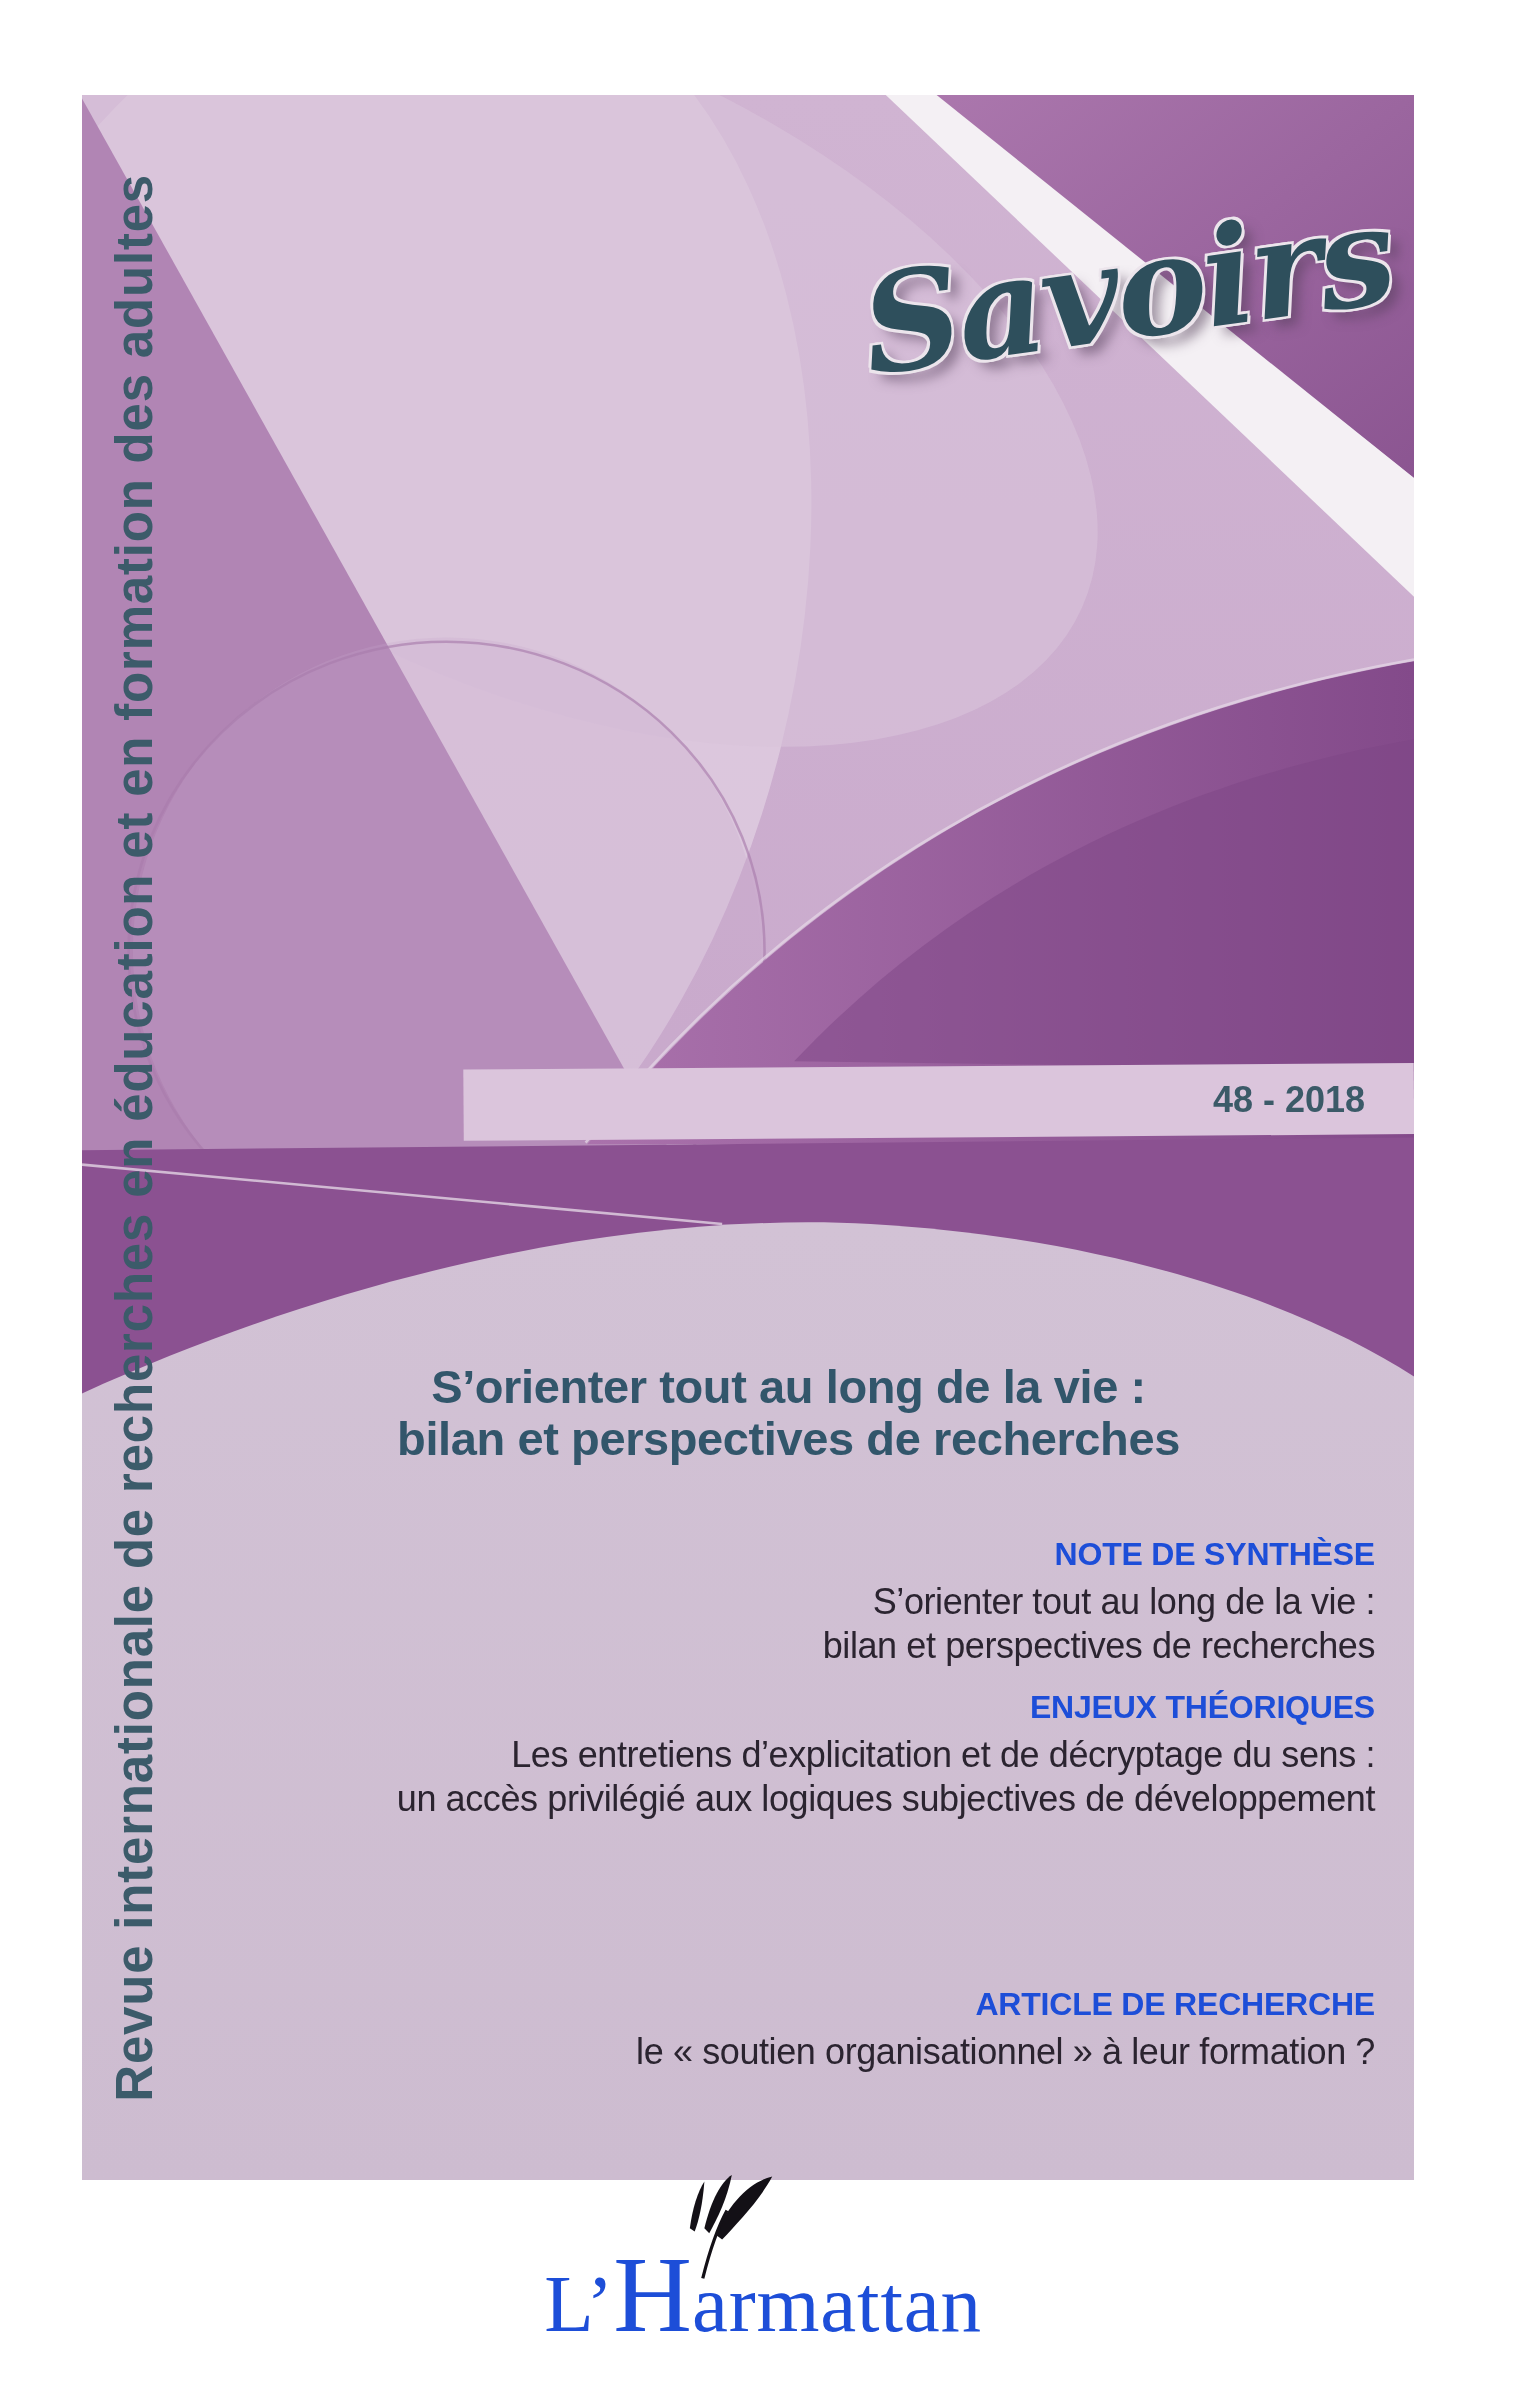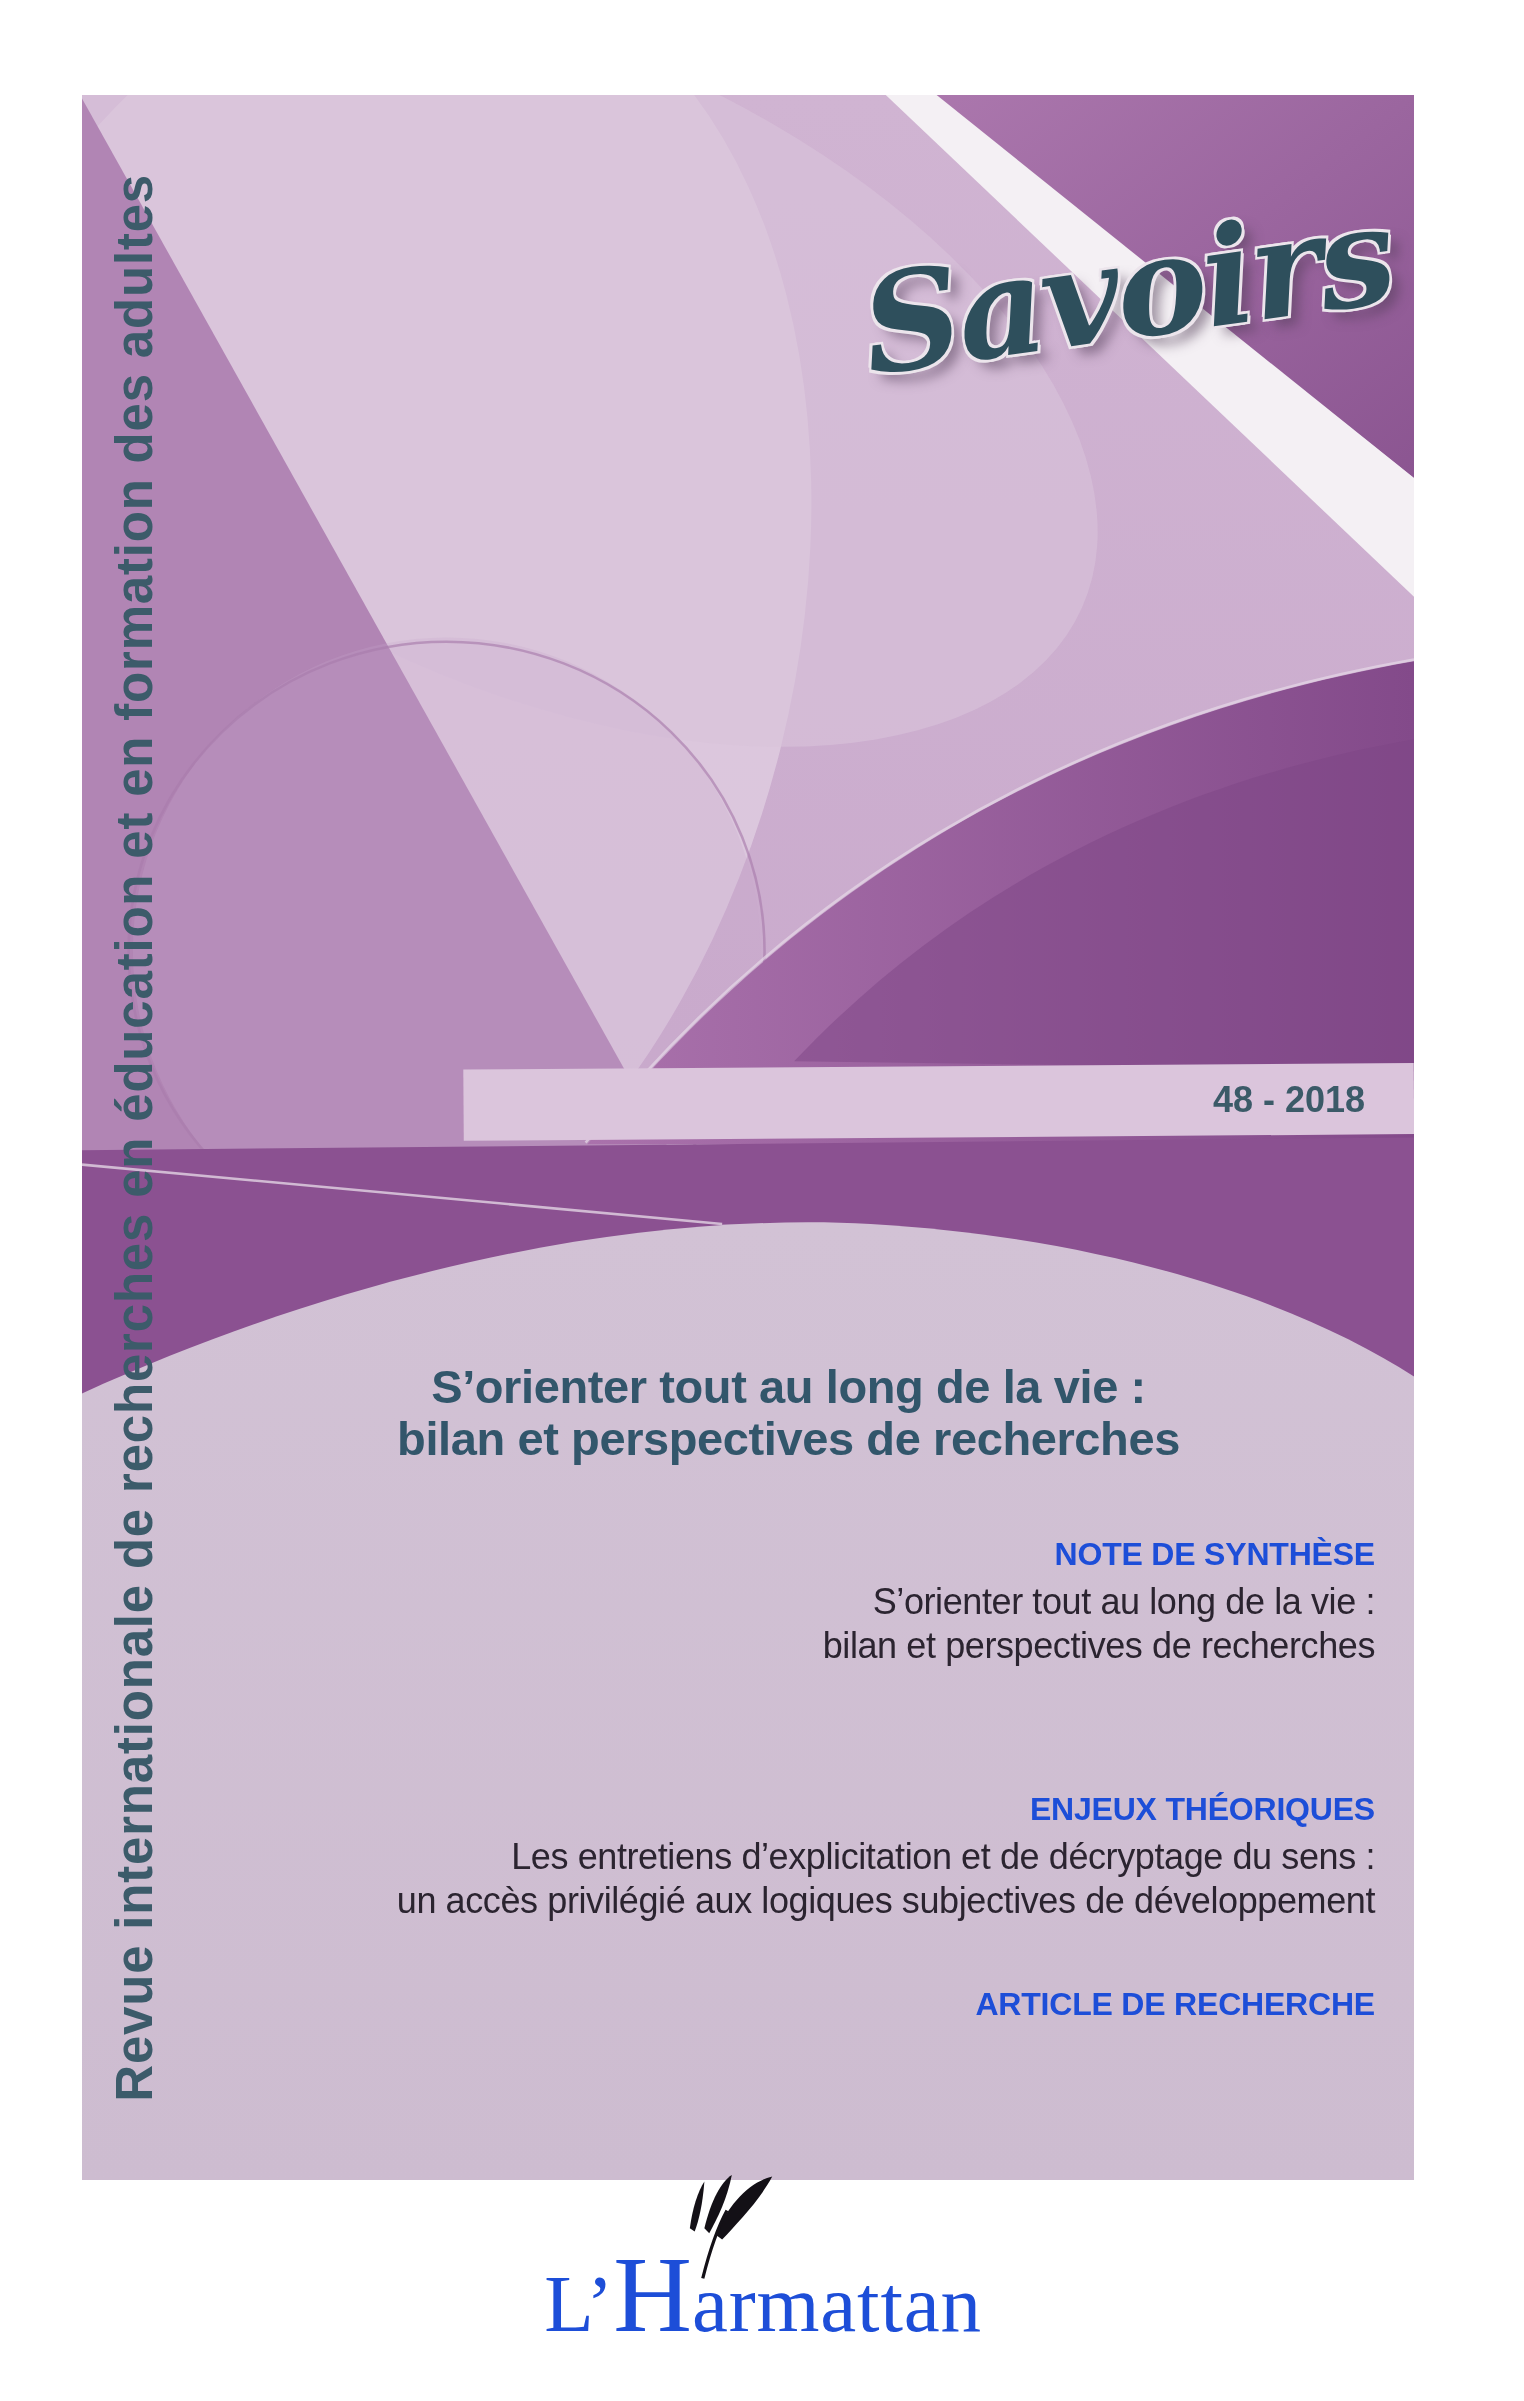--- a/index.html
+++ b/index.html
@@ -23,21 +23,21 @@
   .issue{position:absolute;left:1009px;top:1080px;width:356px;text-align:right;
          font-size:36px;font-weight:700;color:#3b5a68;line-height:1.1;}
 
   .cover-title{position:absolute;left:280px;top:1361px;width:1017px;text-align:center;
          font-size:47px;font-weight:700;line-height:1.1;color:#32566b;letter-spacing:-0.4px;}
 
   .toc-block{position:absolute;right:150px;width:1136px;text-align:right;}
   .toc-header{font-size:32px;font-weight:700;line-height:37px;color:#1d4ed8;letter-spacing:-0.2px;}
   .toc-lines{margin-top:6.8px;font-size:36px;font-weight:400;line-height:44px;color:#2b2430;
              letter-spacing:-0.4px;}
-  .b1{top:1536px;} .b2{top:1791px;} .b3{top:1986px;}
+  .b1{top:1536px;} .b2{top:1689px;} .b3{top:1986px;}
 
   .publisher{position:absolute;left:475px;top:2238px;width:576px;text-align:center;
              font-family:"Liberation Serif",serif;color:#1d4ed8;line-height:1.05;white-space:nowrap;}
   .publisher .l{font-size:81px;}
   .publisher .h{font-size:109px;}
   .publisher .rest{font-size:81px;letter-spacing:0.8px;}
   .feather{position:absolute;left:678px;top:2175px;width:98px;height:105px;}
 </style>
 </head>
 <body>
@@ -120,20 +120,21 @@
     <div class="toc-header">ENJEUX THÉORIQUES</div>
     <div class="toc-lines">
       <div>Les entretiens d’explicitation et de décryptage du sens :</div>
       <div>un accès privilégié aux logiques subjectives de développement</div>
     </div>
   </div>
 
   <div class="toc-block b3">
     <div class="toc-header">ARTICLE DE RECHERCHE</div>
     <div class="toc-lines">
+      <div>le « soutien organisationnel » à leur formation ?</div>
     </div>
   </div>
 
   <svg class="feather" viewBox="0 0 120 130" aria-hidden="true">
     <path d="M14,66 C17,42 24,20 32,8 C30,34 26,54 20,70 Z" fill="#131016"></path>
     <path d="M32,66 C40,32 53,8 66,0 C60,30 48,54 38,72 Z" fill="#131016"></path>
     <path d="M46,74 C62,36 88,8 116,2 C100,32 72,60 54,80 Z" fill="#131016"></path>
     <path d="M30,128 C38,96 48,66 60,44" stroke="#131016" stroke-width="4" fill="none"></path>
   </svg>
 

